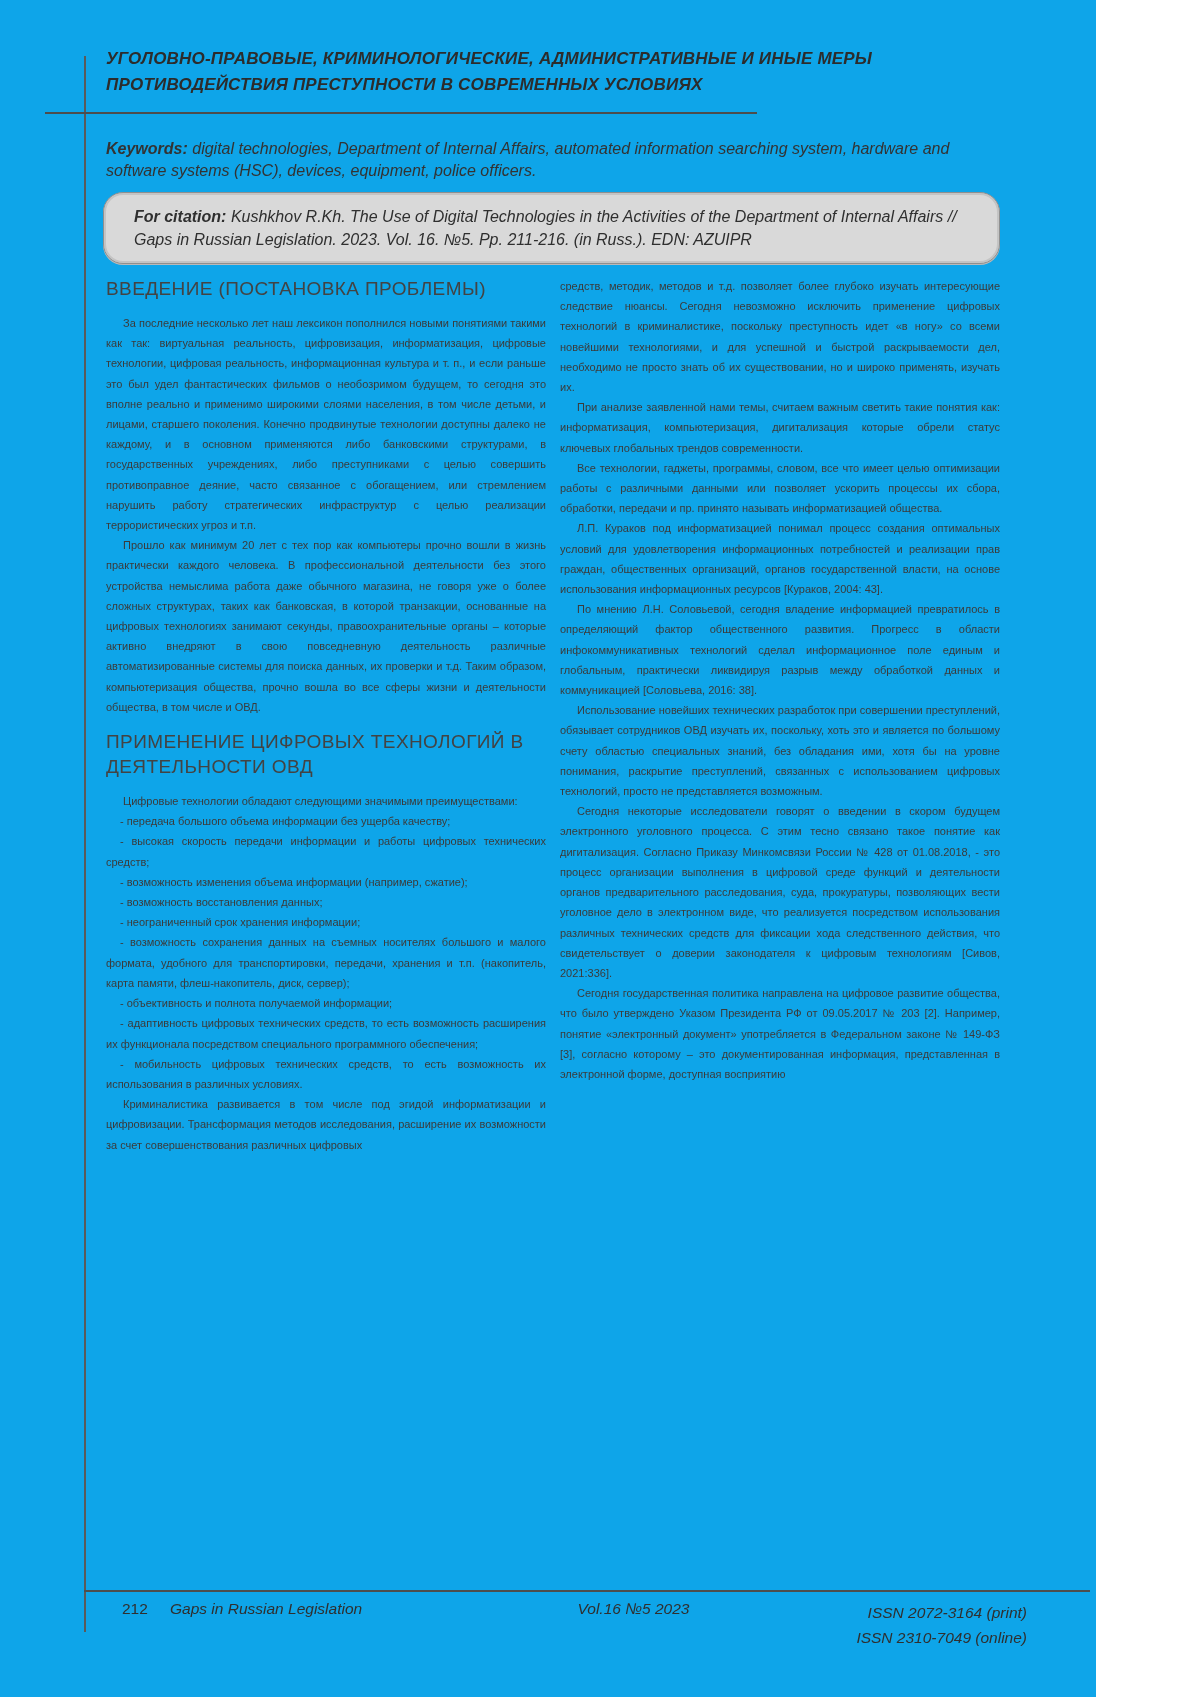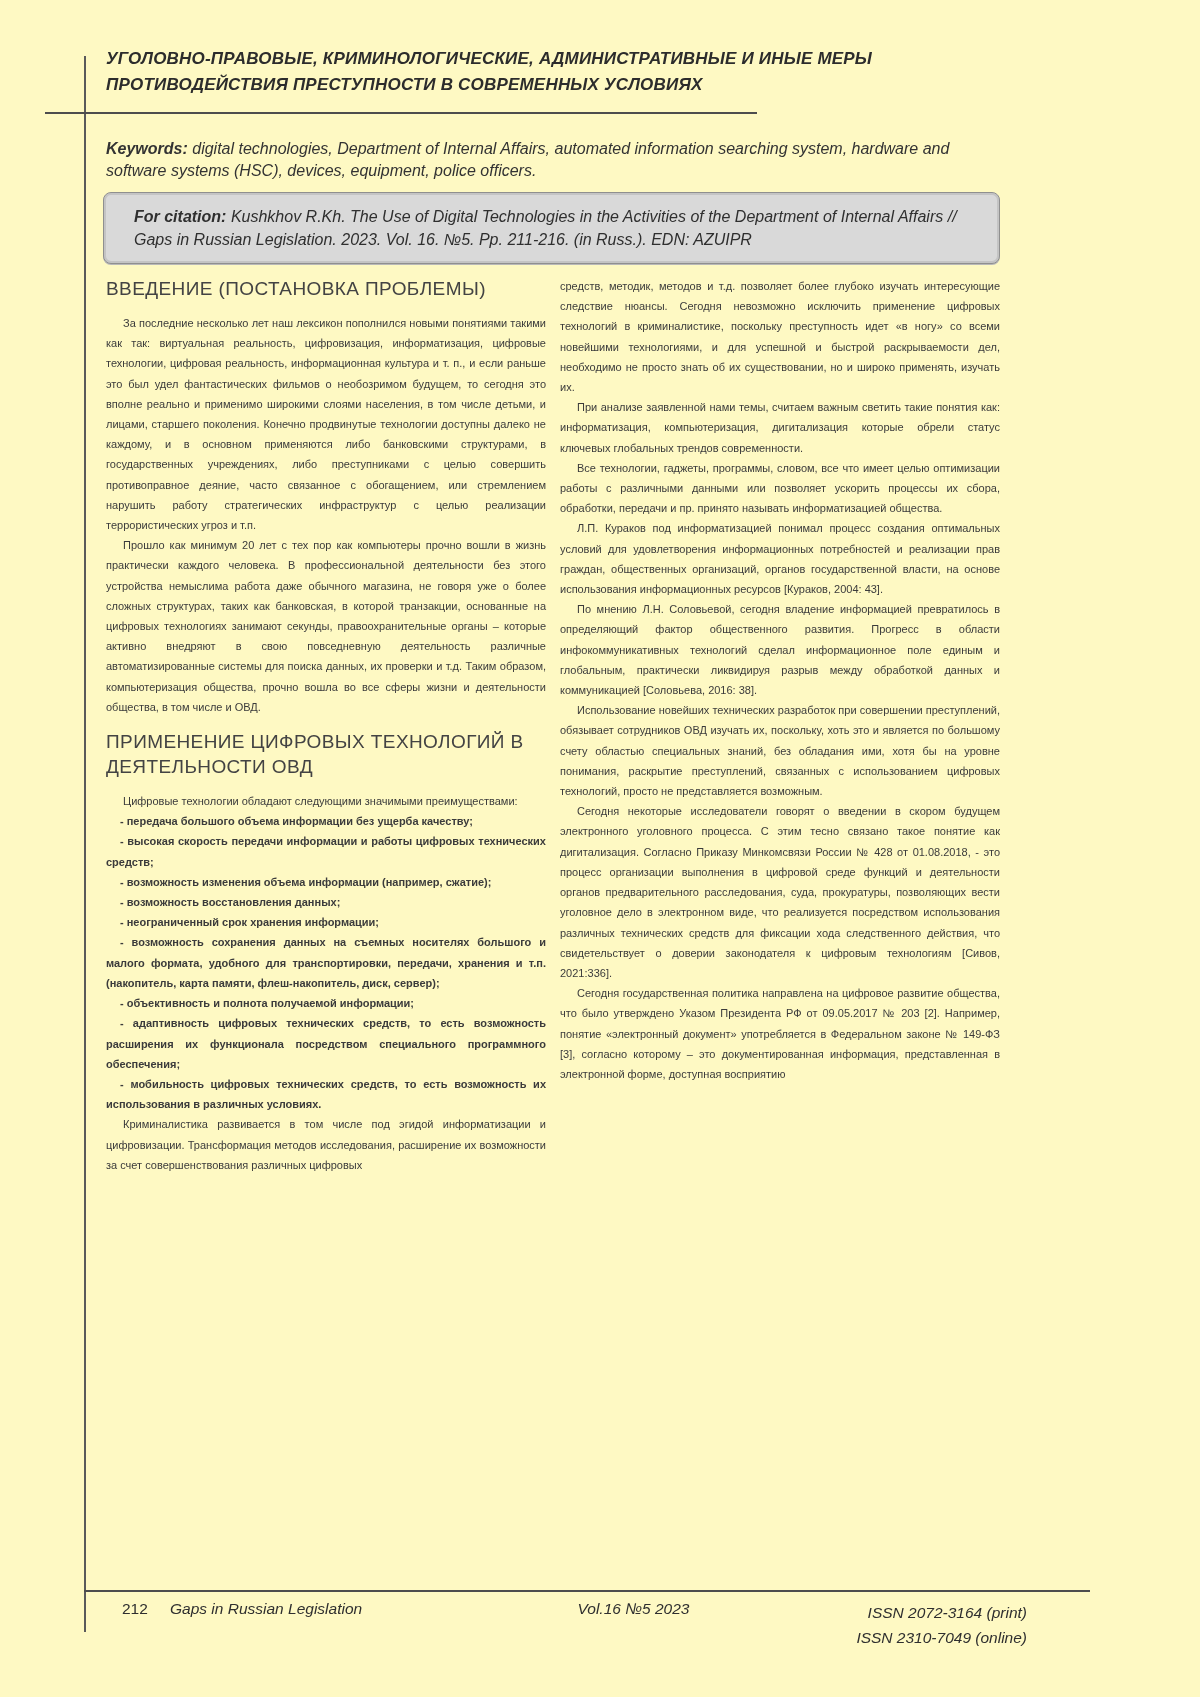--- a/index.html
+++ b/index.html
@@ -1,21 +1,21 @@
 <!DOCTYPE html>
 <html><head>
 <meta charset="utf-8">
 <style>
   * { margin: 0; padding: 0; box-sizing: border-box; }
   html, body { background: #ffffff; }
   .page {
     position: relative;
-    width: 1200px;
+    width: 1096px;
     height: 1697px;
-    background: #fef9c3;
+    background: #0ea5e9;
     font-family: "Liberation Sans", sans-serif;
     color: #3b3b3b;
     overflow: hidden;
   }
   .vline {
     position: absolute;
     left: 84px; top: 56px;
     width: 2px; height: 1576px;
     background: #5a5a5a;
   }
@@ -46,21 +46,21 @@
     color: #333333;
   }
   .keywords .lbl { font-weight: bold; }
   .citation-box {
     position: absolute;
     left: 103px; top: 192px;
     width: 897px;
     min-height: 72px;
     background: #d9d9d9;
     border: 1px solid #8f8f8f;
-    border-radius: 8px;
+    border-radius: 20px;
     box-shadow: inset 0 0 0 2px #c4c4c4, 0 1px 0 #b9b9b9;
     padding: 12px 26px 12px 30px;
     font-size: 16px;
     font-style: italic;
     line-height: 23px;
     color: #2f2f2f;
   }
   .citation-box .lbl { font-weight: bold; }
   .columns {
     position: absolute;
@@ -80,21 +80,21 @@
   }
   .col h2.second { margin-top: 12px; }
   .col p {
     font-size: 11px;
     line-height: 20.2px;
     text-align: justify;
     text-indent: 17px;
     color: #3b3b3b;
   }
   .col p.continuation { text-indent: 0; }
-  .col p.adv { text-indent: 14px; font-weight: bold; }
+  .col p.adv { text-indent: 14px; }
   .foot-rule {
     position: absolute;
     left: 84px; top: 1590px;
     width: 1006px; height: 2px;
     background: #4d4d4d;
   }
   .footer {
     position: absolute;
     left: 122px; top: 1600px;
     width: 905px;

